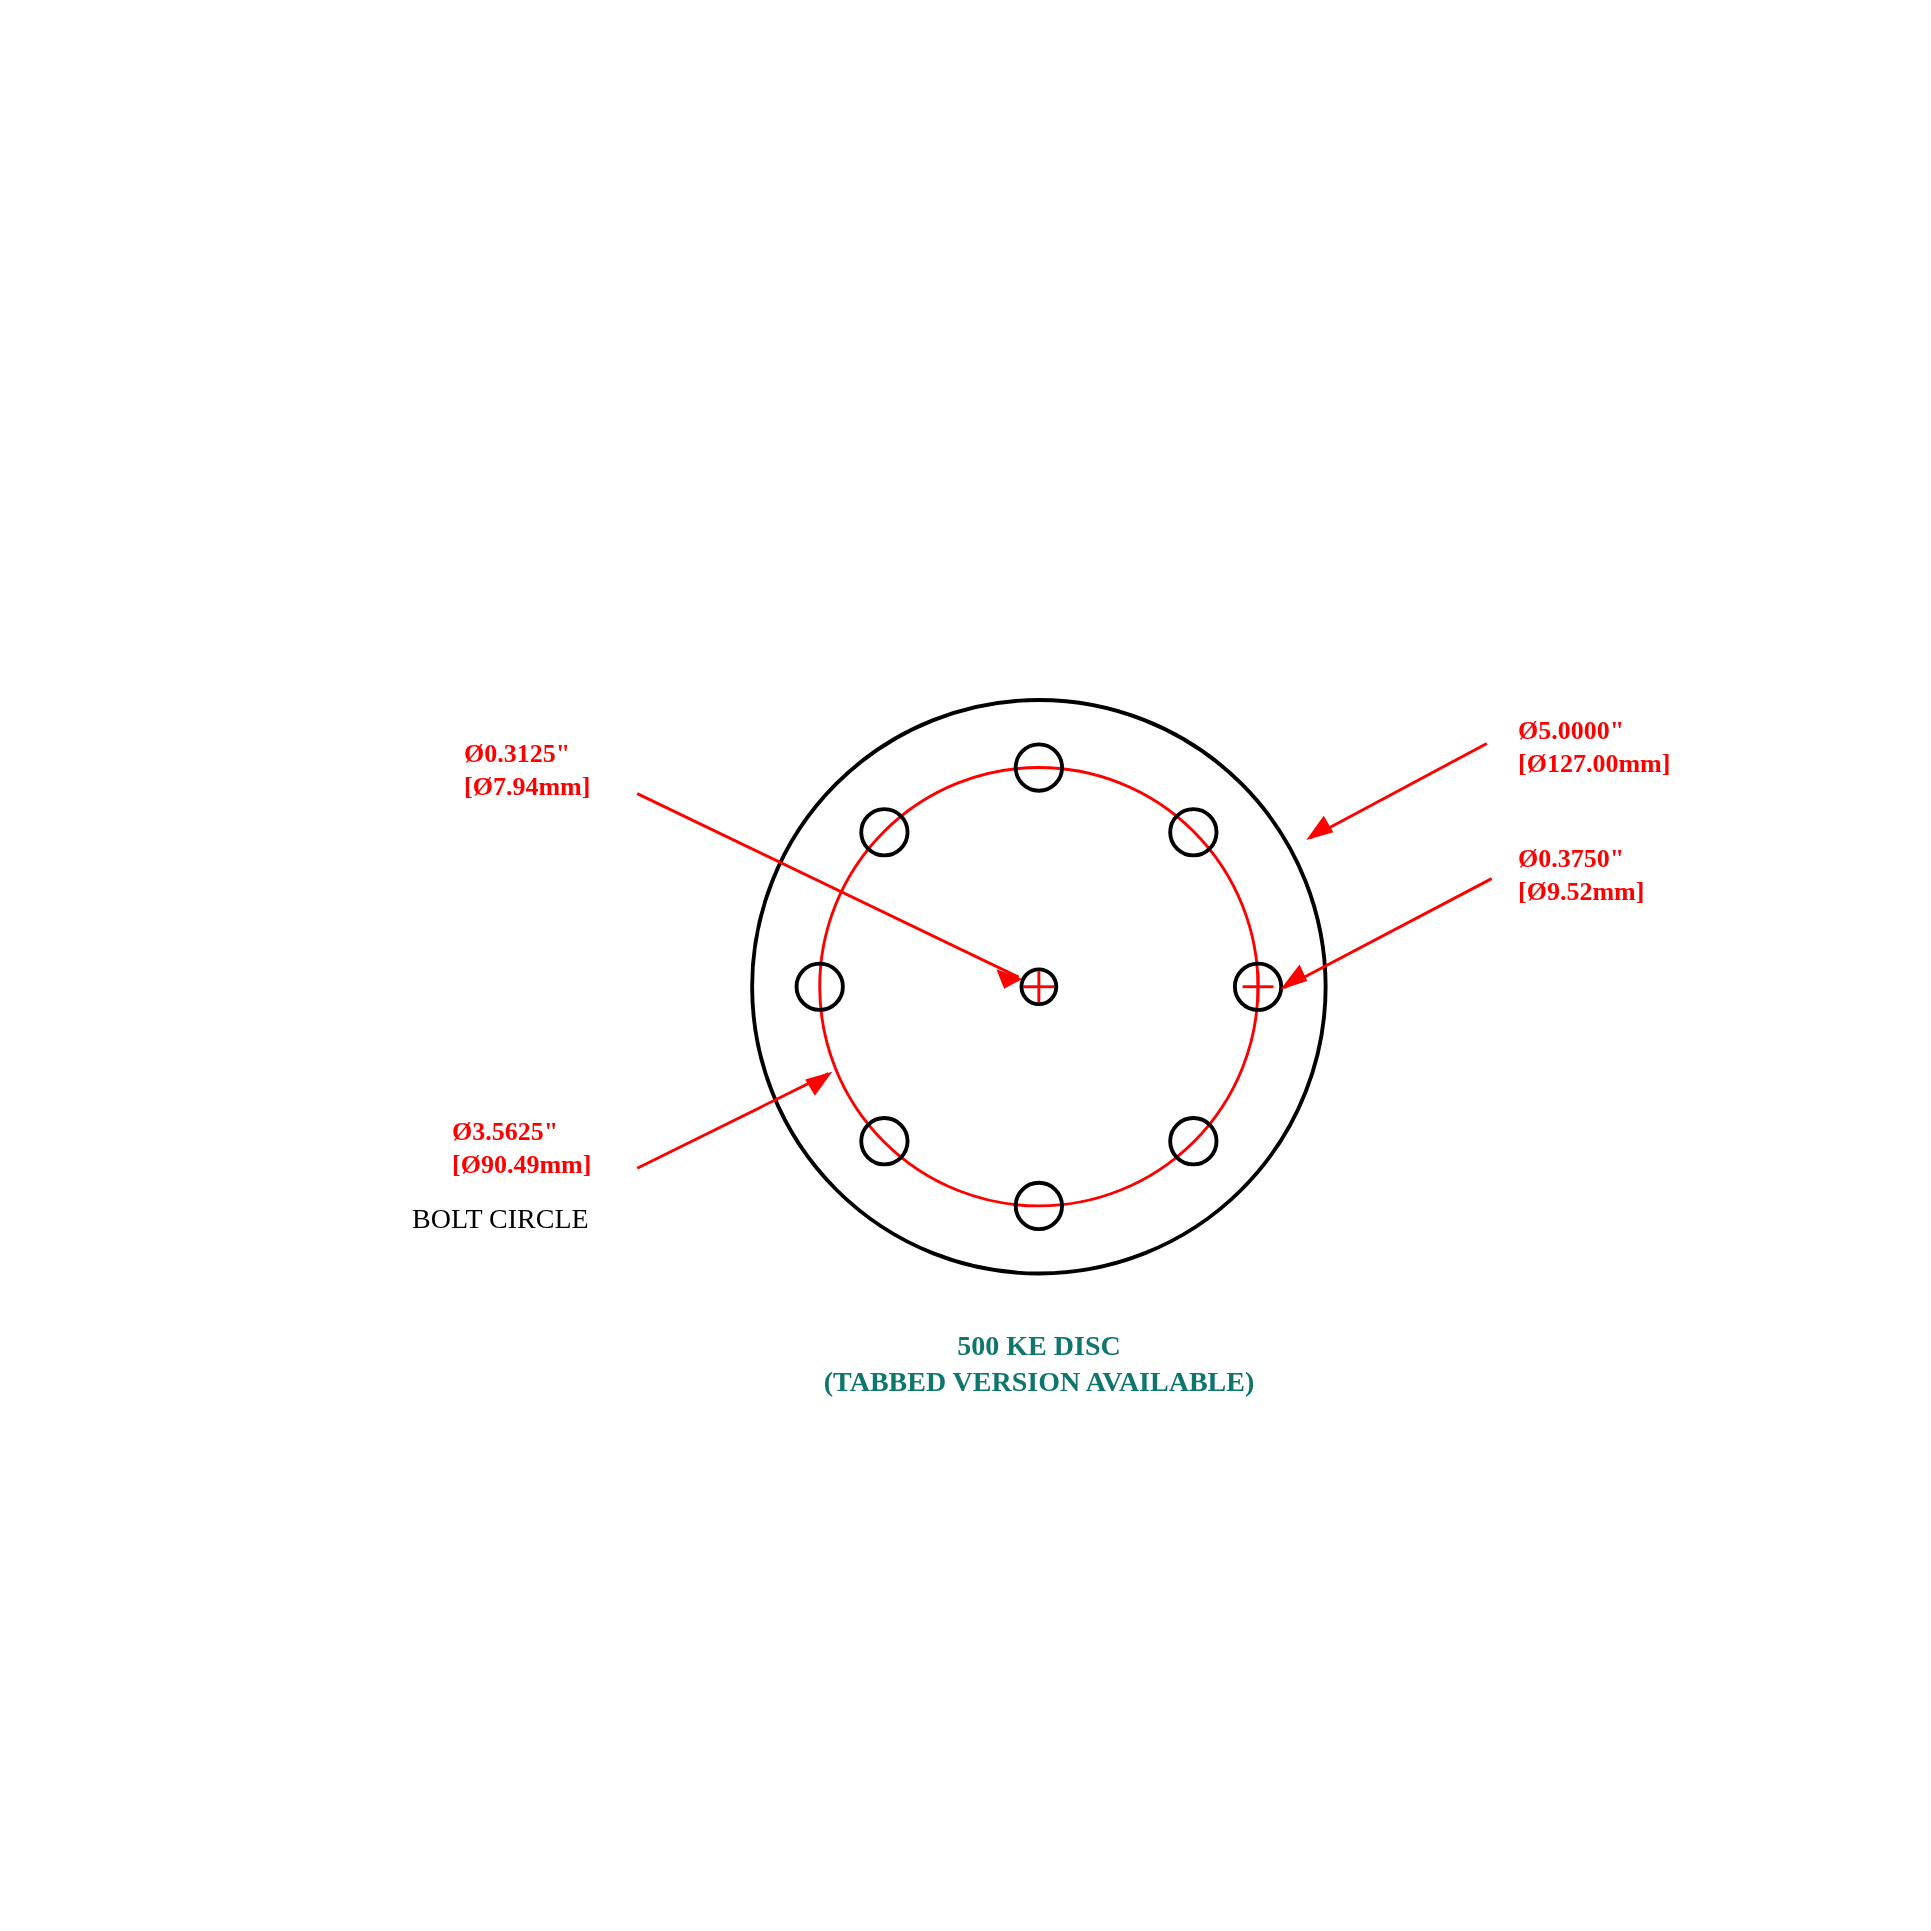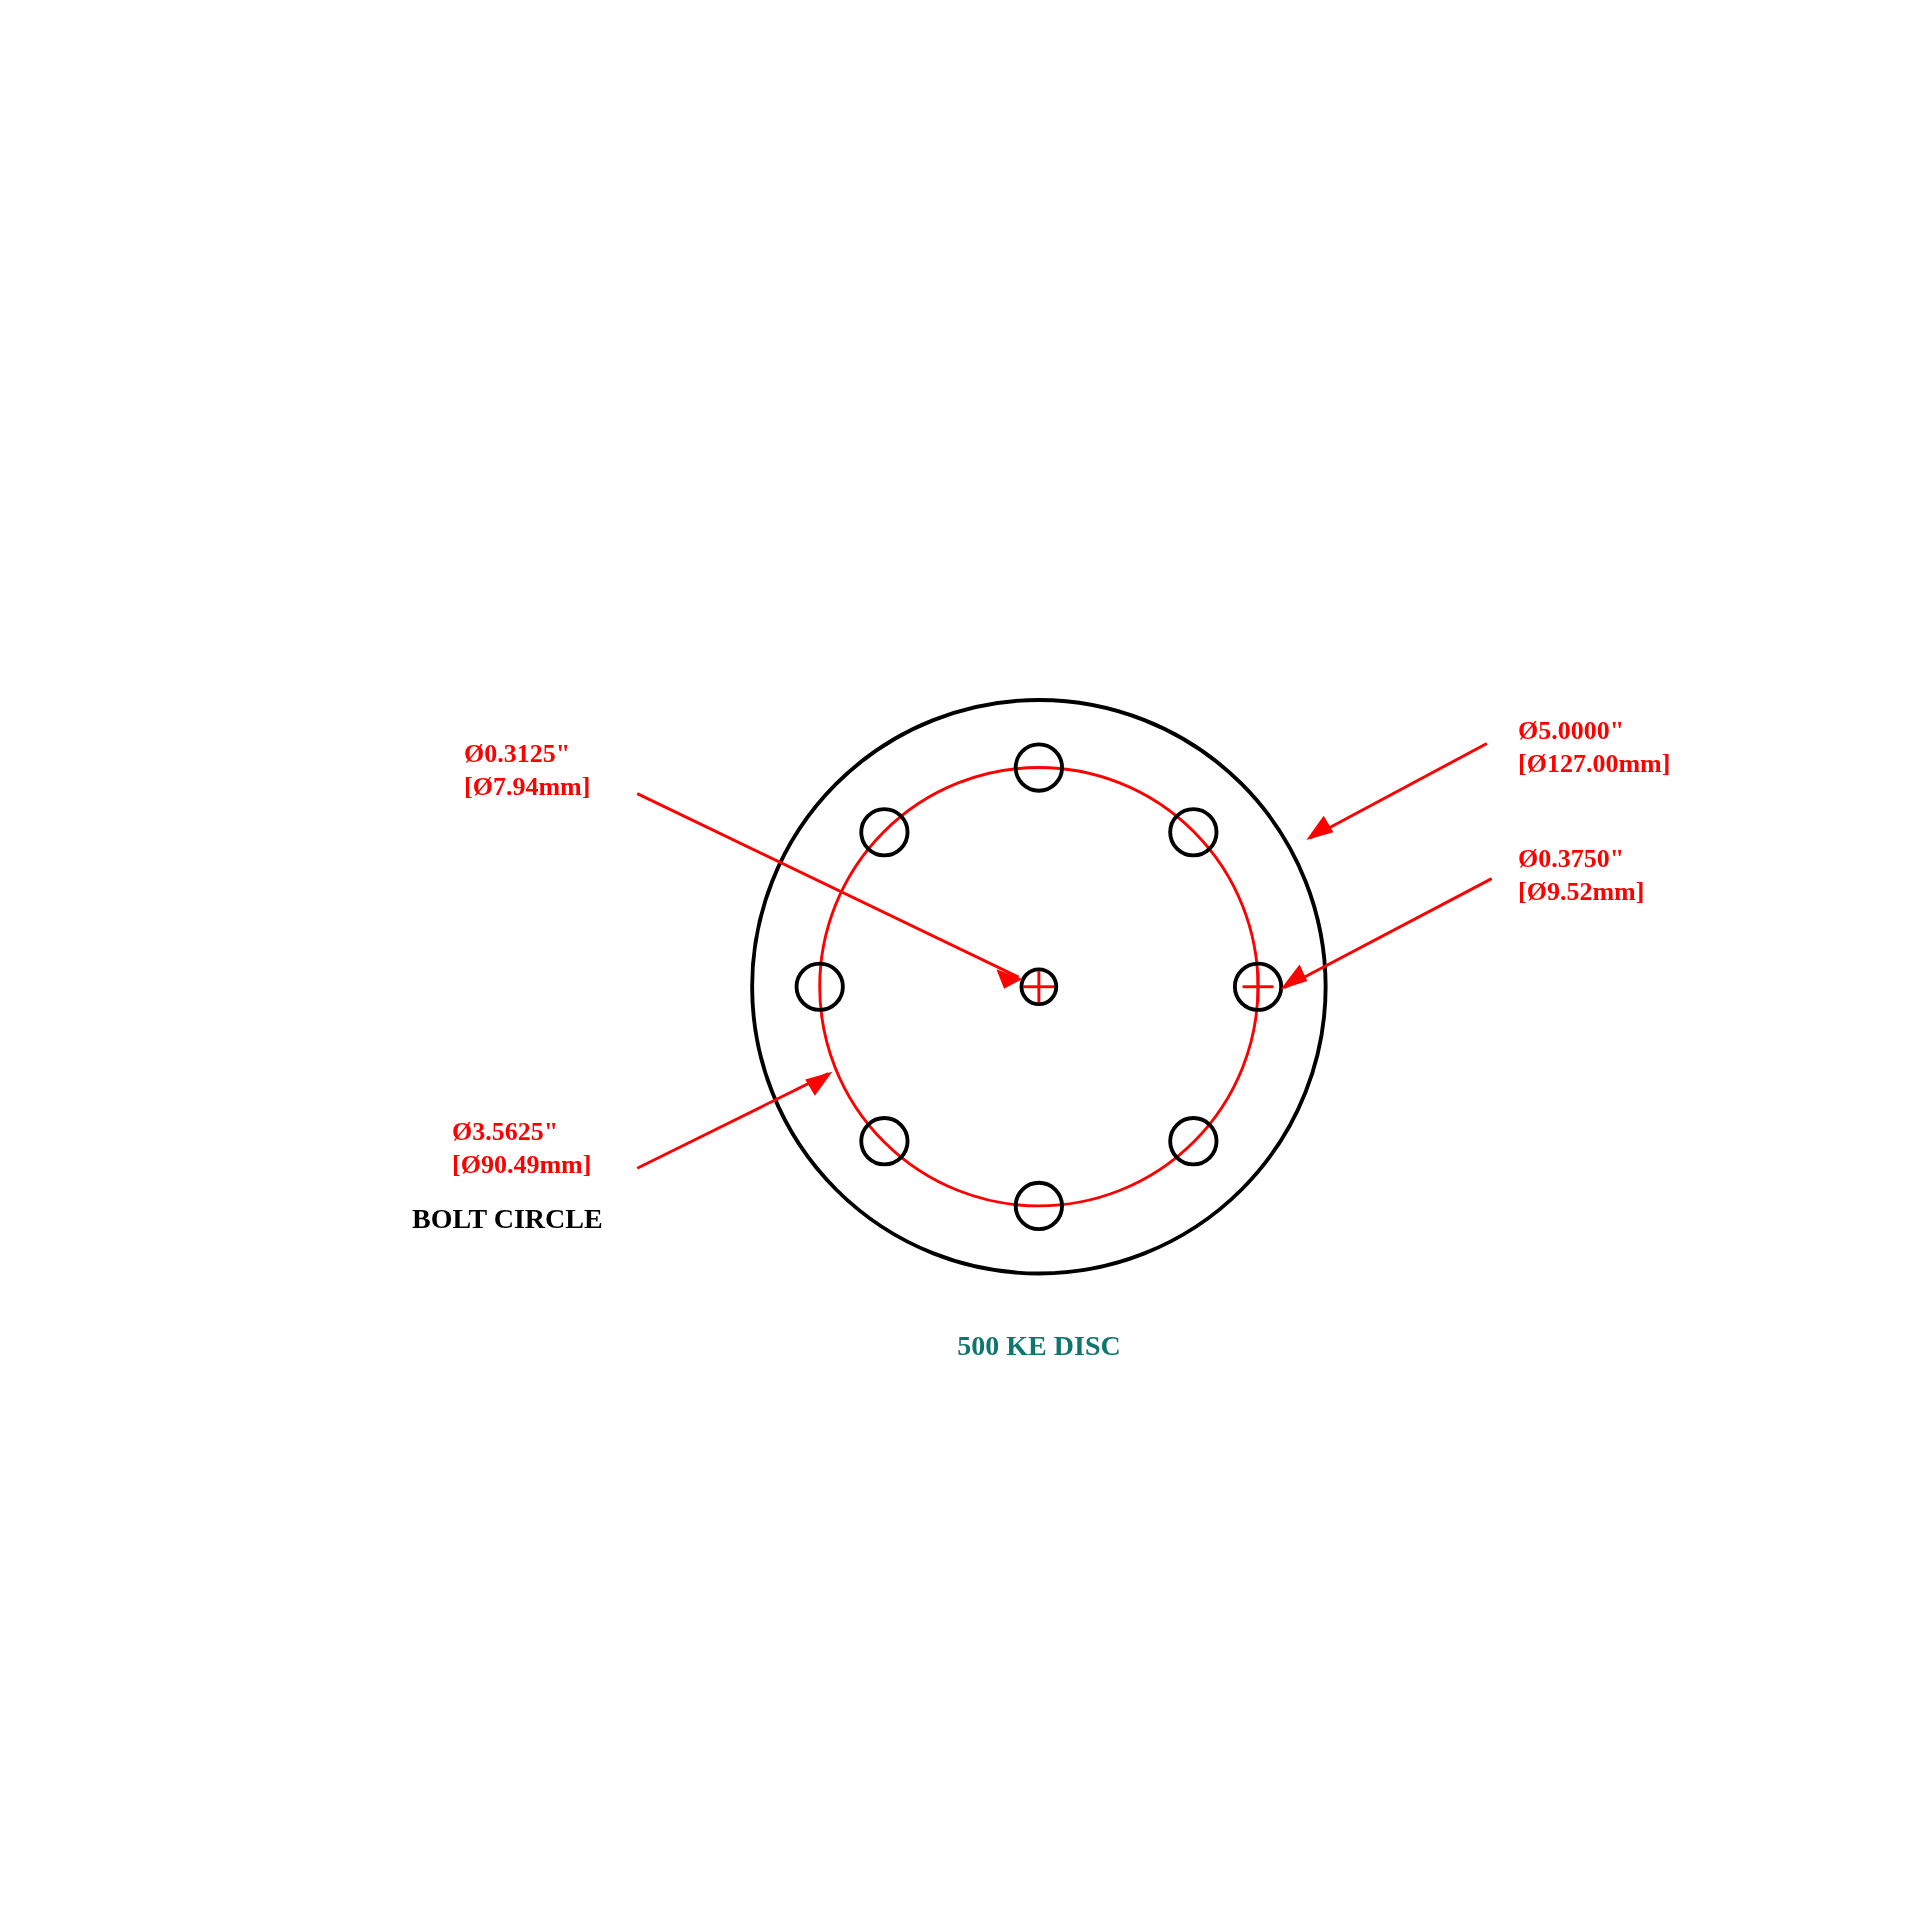--- a/index.html
+++ b/index.html
@@ -43,21 +43,21 @@
     font-weight: bold;
     font-size: 28px;
     line-height: 1.3;
     white-space: nowrap;
     text-align: center;
   }
   .bolt-circle-text {
     position: absolute;
     color: #000000;
     font-family: "Liberation Serif", serif;
-    font-weight: bold;
+    font-weight: normal;
     font-size: 28px;
     white-space: nowrap;
   }
 </style>
 </head>
 <body>
 
 <div id="stage">
 
   <svg class="drawing" viewBox="0 0 2000 2000">
@@ -125,16 +125,17 @@
   </div>
 
   <div class="lbl" style="left:452px; top:1115px;">
     <span class="l1">Ø3.5625"</span>
     <span class="l2">[Ø90.49mm]</span>
   </div>
   <div class="bolt-circle-text" style="left:412px; top:1203px;">BOLT CIRCLE</div>
 
   <div class="caption" style="left:653px; top:1328px; width:772px;">
     <div>500 KE DISC</div>
+    <div>(TABBED VERSION AVAILABLE)</div>
   </div>
 
 </div>
 
 
 </body></html>

